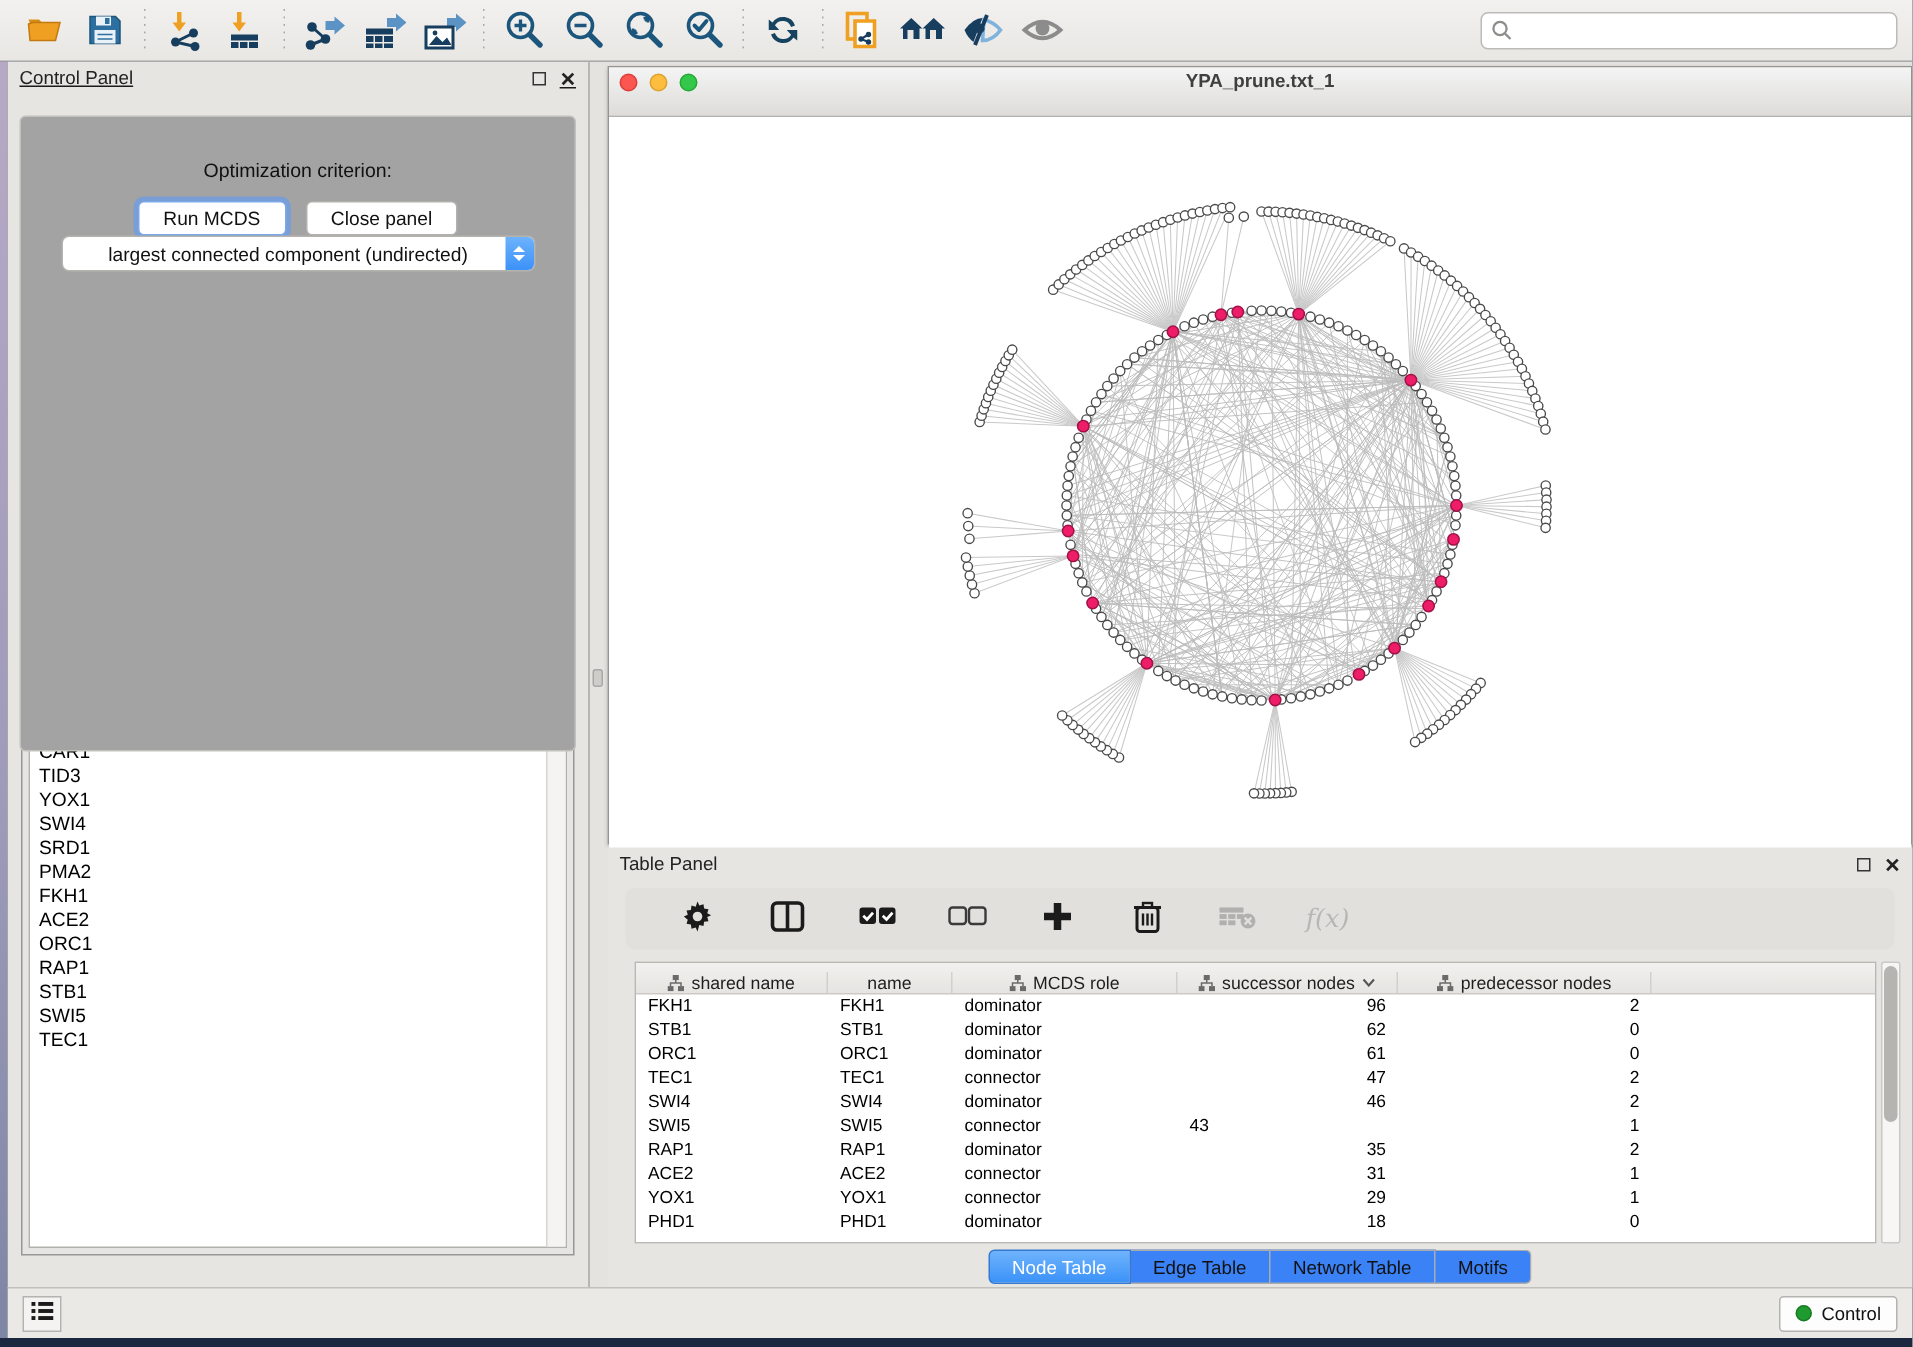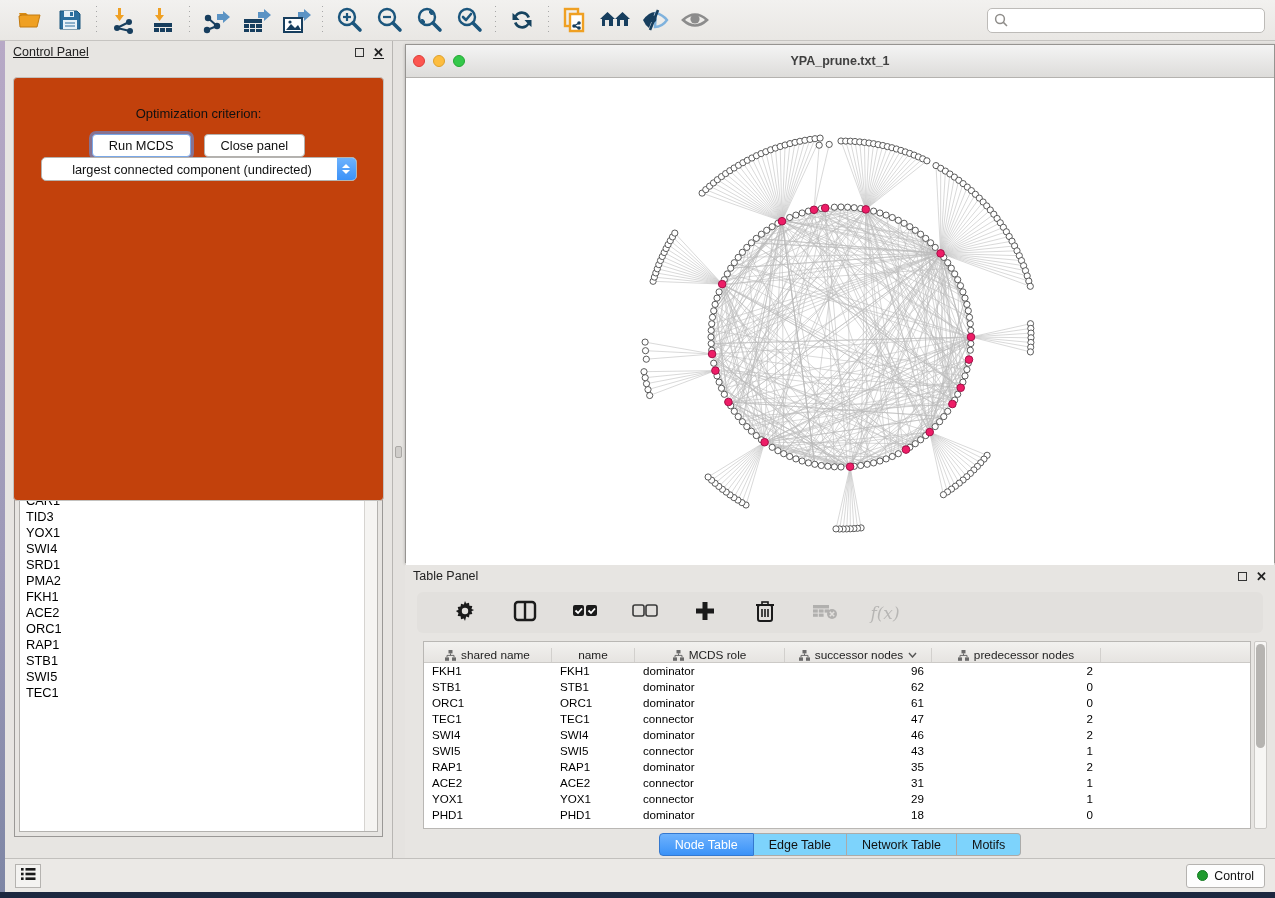--- a/index.html
+++ b/index.html
@@ -40,21 +40,21 @@
   .panel-ctrls { margin-left:auto; display:flex; align-items:center; gap:9px; }
   .float-box { width:9px; height:9px; border:1.5px solid #333; display:inline-block; cursor:pointer; }
   .close-x { font-size:13px; font-weight:bold; color:#222; line-height:9px; cursor:pointer; }
   #cp-tabs { display:flex; justify-content:center; margin-top:4px; position:relative; z-index:2; }
   .cp-tab { height:22px; padding:0 14px; background:#fdfdfd; border:1px solid #a9a7a4;
     border-left-width:0; font-size:12.5px; color:#222; display:flex; align-items:center; cursor:pointer; }
   .cp-tab:first-child { border-left-width:1px; border-radius:4px 0 0 4px; }
   .cp-tab:last-child { border-radius:0 4px 4px 0; }
   .cp-tab.active { background:linear-gradient(#6fb3fd,#3a92f8); border-color:#3478cf; color:#fff; }
   #cp-content { position:absolute; left:8px; right:8px; top:36px; height:424px;
-    background:#c2410c; border:1px solid #c3c1be; border-radius:4px; z-index:1; padding-top:28px; }
+    background:#a3a3a3; border:1px solid #c3c1be; border-radius:4px; z-index:1; padding-top:28px; }
   #opt-label { text-align:center; font-size:13px; color:#111; margin-bottom:13px; }
   #opt-select { margin:0 auto; width:316px; height:24px; background:#fff;
     border:1px solid #b5b3b0; border-radius:5px; display:flex; align-items:center;
     cursor:pointer; position:relative; }
   #opt-select .sel-text { flex:1; text-align:center; font-size:12.8px; color:#111; padding-left:6px; }
   #opt-select .stepper { width:19px; align-self:stretch; background:linear-gradient(#6db2fd,#3c92f8);
     border-radius:0 4px 4px 0; display:flex; flex-direction:column; align-items:center; justify-content:center; }
   .chev { width:0; height:0; border-left:4px solid transparent; border-right:4px solid transparent; }
   .chev.up { border-bottom:4px solid #fff; margin-bottom:2px; }
   .chev.dn { border-top:4px solid #fff; }
@@ -73,21 +73,21 @@
   #mcds-scroll { width:13px; border-left:1px solid #d6d4d1; background:#f5f4f2; }
   
   #right-bg { position:absolute; left:393px; top:41px; width:882px; height:817px; background:#e5e3e0; }
   #v-splitter { position:absolute; left:393px; top:41px; width:12px; height:817px; cursor:col-resize; }
   #v-grip { position:absolute; left:2px; top:405px; width:7px; height:12px;
     background:#cfcdca; border:1px solid #aaa8a5; border-radius:2px; }
   
   #network-window { position:absolute; left:405px; top:44px; width:870px; height:519px;
     background:#fff; border:1px solid #969491; box-shadow:0 1px 3px rgba(0,0,0,.25); }
   #net-titlebar { height:20px; background:linear-gradient(#f4f4f4,#dddcda);
-    border-bottom:1px solid #b4b2af; display:flex; align-items:center; padding:16px 7px; position:relative; }
+    border-bottom:1px solid #b4b2af; display:flex; align-items:flex-end; padding:16px 7px; position:relative; }
   .traffic { width:12px; height:12px; border-radius:50%; margin-right:8px; cursor:pointer; }
   .t-red { background:#fc5650; border:1px solid #dd3d38; }
   .t-yellow { background:#fdbd3f; border:1px solid #deA12c; }
   .t-green { background:#34c84a; border:1px solid #24a834; margin-right:0; }
   #net-title { position:absolute; left:0; right:0; text-align:center; font-size:12.5px;
     font-weight:bold; color:#3f3f3f; pointer-events:none; }
   #network-canvas { display:block; }
   
   #table-panel { position:absolute; left:405px; top:565px; width:870px; height:293px; background:#e7e5e2; }
   #tp-toolbar { position:absolute; left:12px; right:12px; top:27px; height:41px;
@@ -103,21 +103,21 @@
   .th { display:flex; align-items:center; justify-content:center; gap:5px;
     border-right:1px solid #d2d0cd; font-size:11.8px; color:#1e1e1e; cursor:pointer; position:relative; }
   .th:last-child { border-right:none; }
   .tr { display:flex; height:16px; }
   .td { font-size:11.6px; line-height:16px; color:#000; padding:0 8px; white-space:nowrap; overflow:hidden; }
   #tp-vscroll { position:absolute; right:8px; top:76px; width:13px; height:188px;
     background:#f7f6f4; border:1px solid #cbc9c6; border-radius:2px; }
   #tp-thumb { position:absolute; left:1px; right:1px; top:2px; height:104px;
     background:#b6b4b1; border-radius:6px; cursor:grab; }
   #tp-tabs { position:absolute; left:0; right:0; top:268px; display:flex; justify-content:center; }
-  .tp-tab { height:23px; padding:0 15px; background:#7dd3fc; border:1px solid #ababa9;
+  .tp-tab { height:23px; padding:0 15px; background:#3b82f6; border:1px solid #ababa9;
     border-left-width:0; font-size:12.5px; color:#111; display:flex; align-items:center; cursor:pointer; }
   .tp-tab:first-child { border-left-width:1px; border-radius:4px 0 0 4px; }
   .tp-tab:last-child { border-radius:0 4px 4px 0; }
   .tp-tab.active { background:linear-gradient(#6fb3fd,#3a92f8); border-color:#3478cf; color:#fff; }
   
   #status-bar { position:absolute; left:5px; top:858px; width:1270px; height:34px;
     background:#ebe9e6; border-top:1px solid #c2c0bd; display:flex; align-items:center; padding:0 10px; }
   #list-btn { width:26px; height:24px; background:#f4f3f1; border:1px solid #b5b3b0;
     display:flex; align-items:center; justify-content:center; cursor:pointer; }
   #memory-btn { margin-left:auto; height:24px; background:#fdfdfd; border:1px solid #b5b3b0;
@@ -1299,21 +1299,21 @@
           <div class="td" style="width: 128px; text-align: left;">SWI4</div>
           <div class="td" style="width: 83px; text-align: left;">SWI4</div>
           <div class="td" style="width: 150px; text-align: left;">dominator</div>
           <div class="td" style="width: 147px; text-align: right;">46</div>
           <div class="td" style="width: 169px; text-align: right;">2</div>
         </div>
         <div class="tr">
           <div class="td" style="width: 128px; text-align: left;">SWI5</div>
           <div class="td" style="width: 83px; text-align: left;">SWI5</div>
           <div class="td" style="width: 150px; text-align: left;">connector</div>
-          <div class="td" style="width: 147px; text-align: right;">43</div>
+          <div class="td" style="width: 147px; ">43</div>
           <div class="td" style="width: 169px; text-align: right;">1</div>
         </div>
         <div class="tr">
           <div class="td" style="width: 128px; text-align: left;">RAP1</div>
           <div class="td" style="width: 83px; text-align: left;">RAP1</div>
           <div class="td" style="width: 150px; text-align: left;">dominator</div>
           <div class="td" style="width: 147px; text-align: right;">35</div>
           <div class="td" style="width: 169px; text-align: right;">2</div>
         </div>
         <div class="tr">

